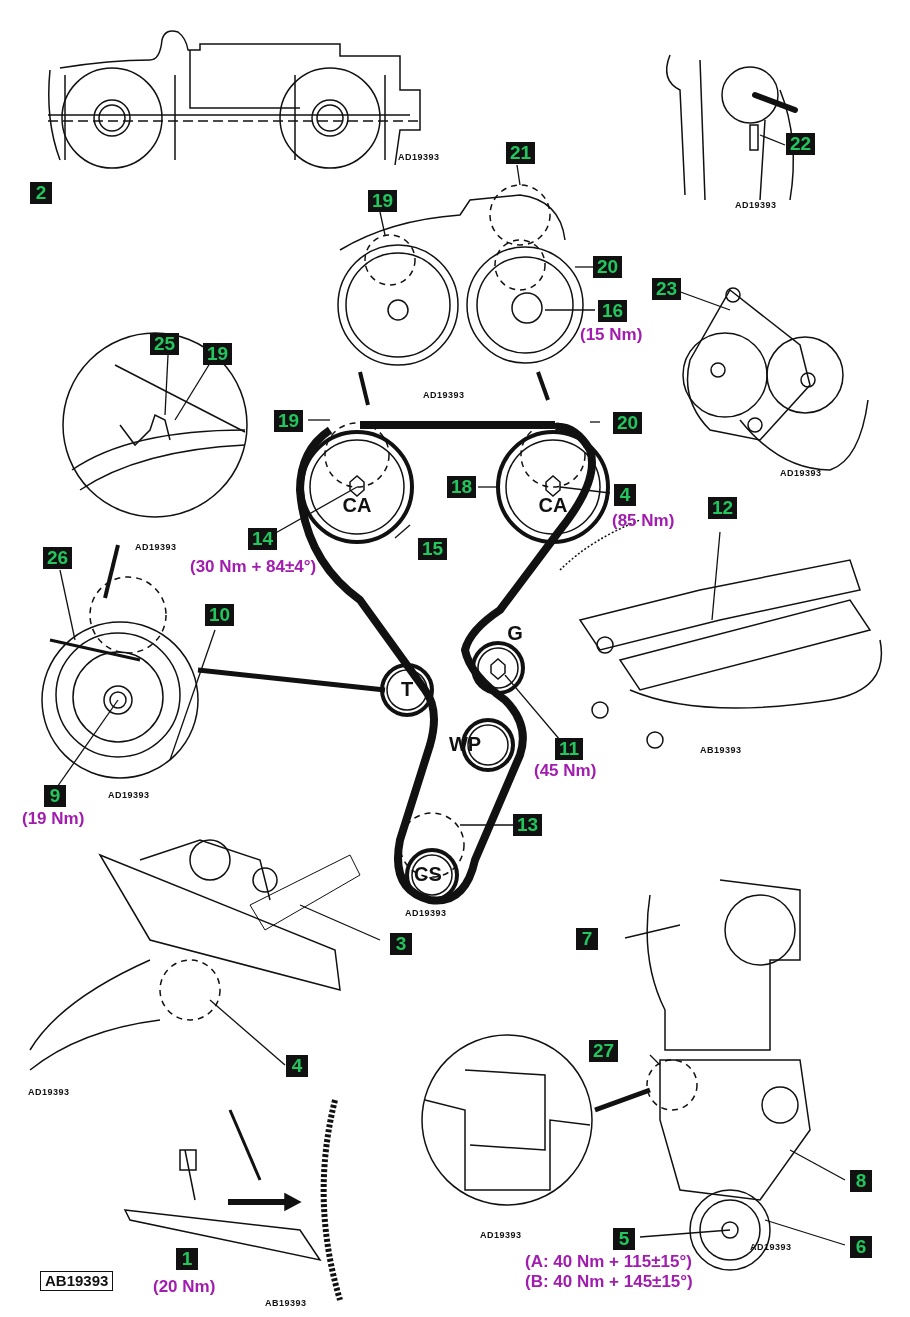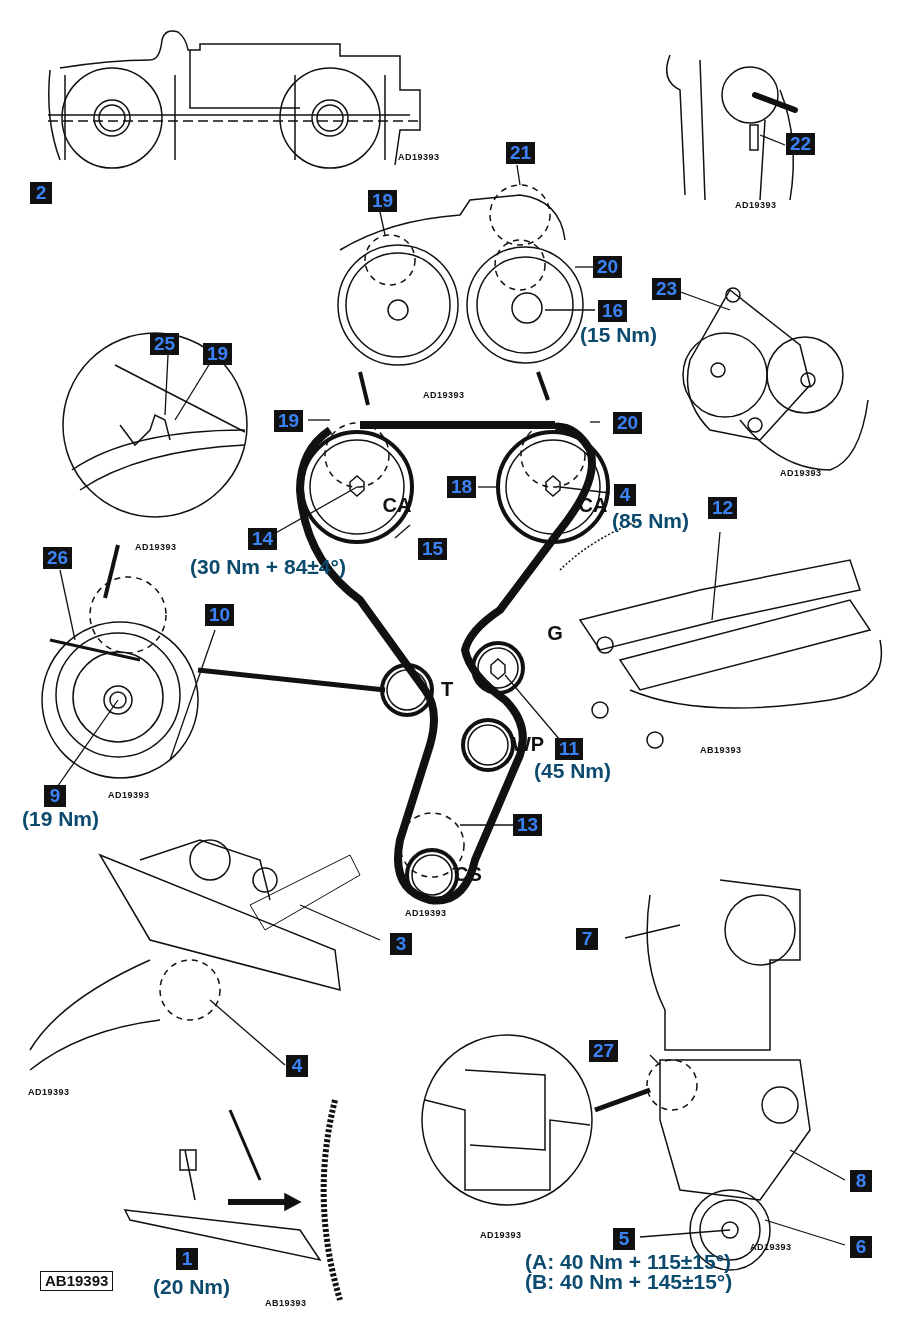--- a/index.html
+++ b/index.html
@@ -1,21 +1,21 @@
 <!DOCTYPE html>
 <html><head>
 <meta charset="utf-8">
 <style>
   html,body{margin:0;padding:0;background:#ffffff;}
   body{width:910px;height:1317px;position:relative;overflow:hidden;font-family:"Liberation Sans",sans-serif;}
   svg#diagram{position:absolute;left:0;top:0;}
-  .lbl{position:absolute;background:#111;color:#3b82f6;font-weight:bold;font-size:19px;line-height:22px;padding:0 4px;text-align:center;min-width:14px;}
-  .torque{position:absolute;color:#0c4a6e;font-weight:bold;font-size:21px;line-height:18px;white-space:nowrap;}
+  .lbl{position:absolute;background:#111;color:#22c55e;font-weight:bold;font-size:19px;line-height:22px;padding:0 4px;text-align:center;min-width:14px;}
+  .torque{position:absolute;color:#a21caf;font-weight:bold;font-size:17px;line-height:18px;white-space:nowrap;}
   .ref{position:absolute;color:#111;font-size:9px;font-weight:bold;letter-spacing:0.5px;}
-  .pul{position:absolute;color:#111;font-weight:bold;font-size:20px;text-align:center;margin-left:40px;}
+  .pul{position:absolute;color:#111;font-weight:bold;font-size:20px;text-align:center;}
   .boxed{position:absolute;border:1.5px solid #111;font-size:15px;font-weight:bold;padding:0 4px;line-height:18px;color:#111;}
 </style>
 </head>
 <body>
 
 <svg id="diagram" width="910" height="1317" viewBox="0 0 910 1317">
   <g fill="none" stroke="#111" stroke-width="1.5">
 
     <g>
       <path d="M50 70 Q45 120 60 160"></path>
@@ -232,21 +232,21 @@
 <div class="torque" style="left:525px;top:1253px">(A: 40 Nm + 115±15°)</div>
 <div class="torque" style="left:525px;top:1273px">(B: 40 Nm + 145±15°)</div>
 <div class="lbl" style="left:850px;top:1236px">6</div>
 <div class="lbl" style="left:176px;top:1248px">1</div>
 <div class="torque" style="left:153px;top:1278px">(20 Nm)</div>
 
 <div class="pul" style="left:337px;top:494px;width:40px">CA</div>
 <div class="pul" style="left:533px;top:494px;width:40px">CA</div>
 <div class="pul" style="left:397px;top:678px;width:20px">T</div>
 <div class="pul" style="left:505px;top:622px;width:20px">G</div>
-<div class="pul" style="left:463px;top:733px;width:50px">WP</div>
+<div class="pul" style="left:440px;top:733px;width:50px">WP</div>
 <div class="pul" style="left:410px;top:863px;width:36px">CS</div>
 
 <div class="ref" style="left:398px;top:152px">AD19393</div>
 <div class="ref" style="left:735px;top:200px">AD19393</div>
 <div class="ref" style="left:423px;top:390px">AD19393</div>
 <div class="ref" style="left:780px;top:468px">AD19393</div>
 <div class="ref" style="left:135px;top:542px">AD19393</div>
 <div class="ref" style="left:108px;top:790px">AD19393</div>
 <div class="ref" style="left:405px;top:908px">AD19393</div>
 <div class="ref" style="left:700px;top:745px">AB19393</div>

